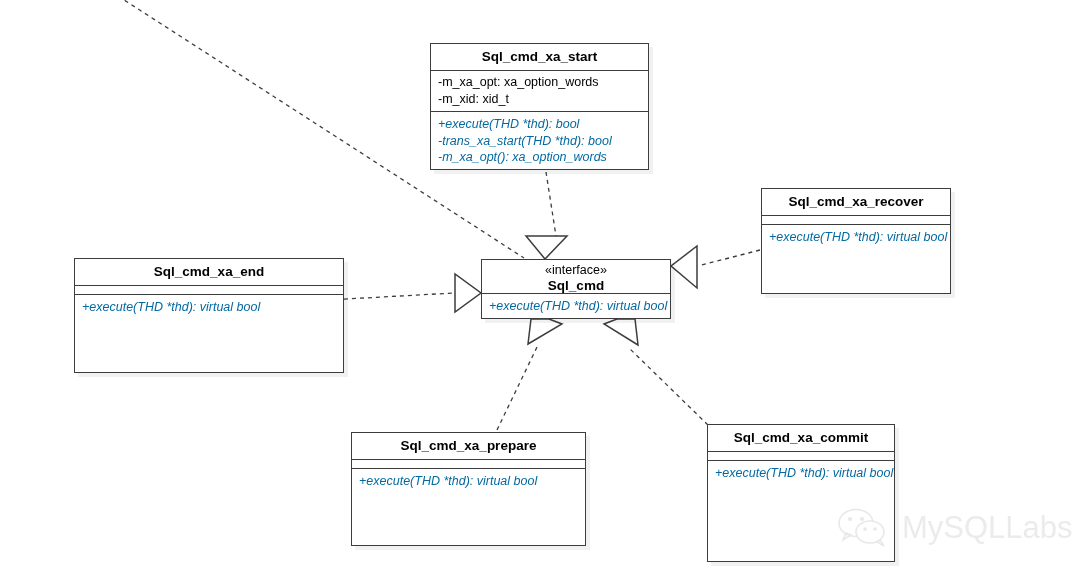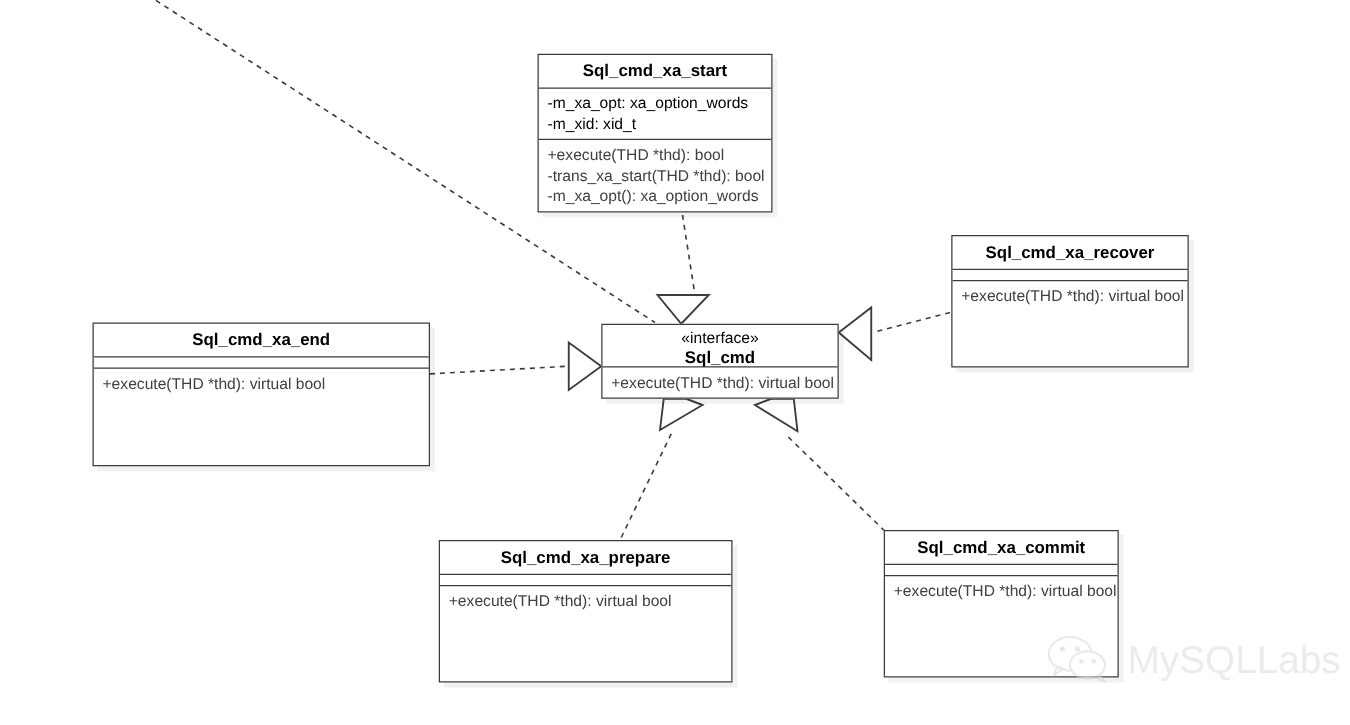--- a/index.html
+++ b/index.html
@@ -62,21 +62,22 @@
   }
   .uml-attrs.empty {
     padding: 0;
     height: 9px;
     min-height: 0;
   }
   .uml-ops {
     padding: 4px 7px 18px 7px;
     font-size: 12.5px;
     line-height: 16.5px;
-    color: #404040;
+    color: #0369a1;
+    font-style: italic;
   }
   .uml-line { white-space: pre; }
 
   
   #watermark {
     position: absolute;
     left: 836px;
     top: 508px;
     display: flex;
     align-items: center;
@@ -126,21 +127,21 @@
       <line x1="497" y1="430" x2="538" y2="345" stroke="#3d3d3d" stroke-width="1.3" stroke-dasharray="4,4"></line>
       <path d="M528,344 L562,324 L549,319 L531,319 z" fill="#ffffff" stroke="#3d3d3d" stroke-width="1.5"></path>
     </g>
 
     <g>
       <line x1="708" y1="425" x2="628" y2="347" stroke="#3d3d3d" stroke-width="1.3" stroke-dasharray="4,4"></line>
       <path d="M638,345 L604,324 L617,319 L635,319 z" fill="#ffffff" stroke="#3d3d3d" stroke-width="1.5"></path>
     </g>
   </svg>
 
-  <div class="uml-box" style="left:430px; top:43px; width:188px; height:127px;">
+  <div class="uml-box" style="left:430px; top:43px; width:219px; height:127px;">
     <div class="uml-title">
       <span>Sql_cmd_xa_start</span>
     </div>
     <div class="uml-attrs">
       <div class="uml-line">-m_xa_opt: xa_option_words</div>
       <div class="uml-line">-m_xid: xid_t</div>
     </div>
     <div class="uml-ops">
       <div class="uml-line">+execute(THD *thd): bool</div>
       <div class="uml-line">-trans_xa_start(THD *thd): bool</div>
@@ -181,21 +182,21 @@
   <div class="uml-box" style="left:351px; top:432px; width:235px; height:114px;">
     <div class="uml-title">
       <span>Sql_cmd_xa_prepare</span>
     </div>
     <div class="uml-attrs empty"></div>
     <div class="uml-ops">
       <div class="uml-line">+execute(THD *thd): virtual bool</div>
     </div>
   </div>
 
-  <div class="uml-box" style="left:707px; top:424px; width:188px; height:118px;">
+  <div class="uml-box" style="left:707px; top:424px; width:188px; height:138px;">
     <div class="uml-title">
       <span>Sql_cmd_xa_commit</span>
     </div>
     <div class="uml-attrs empty"></div>
     <div class="uml-ops">
       <div class="uml-line">+execute(THD *thd): virtual bool</div>
     </div>
   </div>
 
   <div id="watermark">

